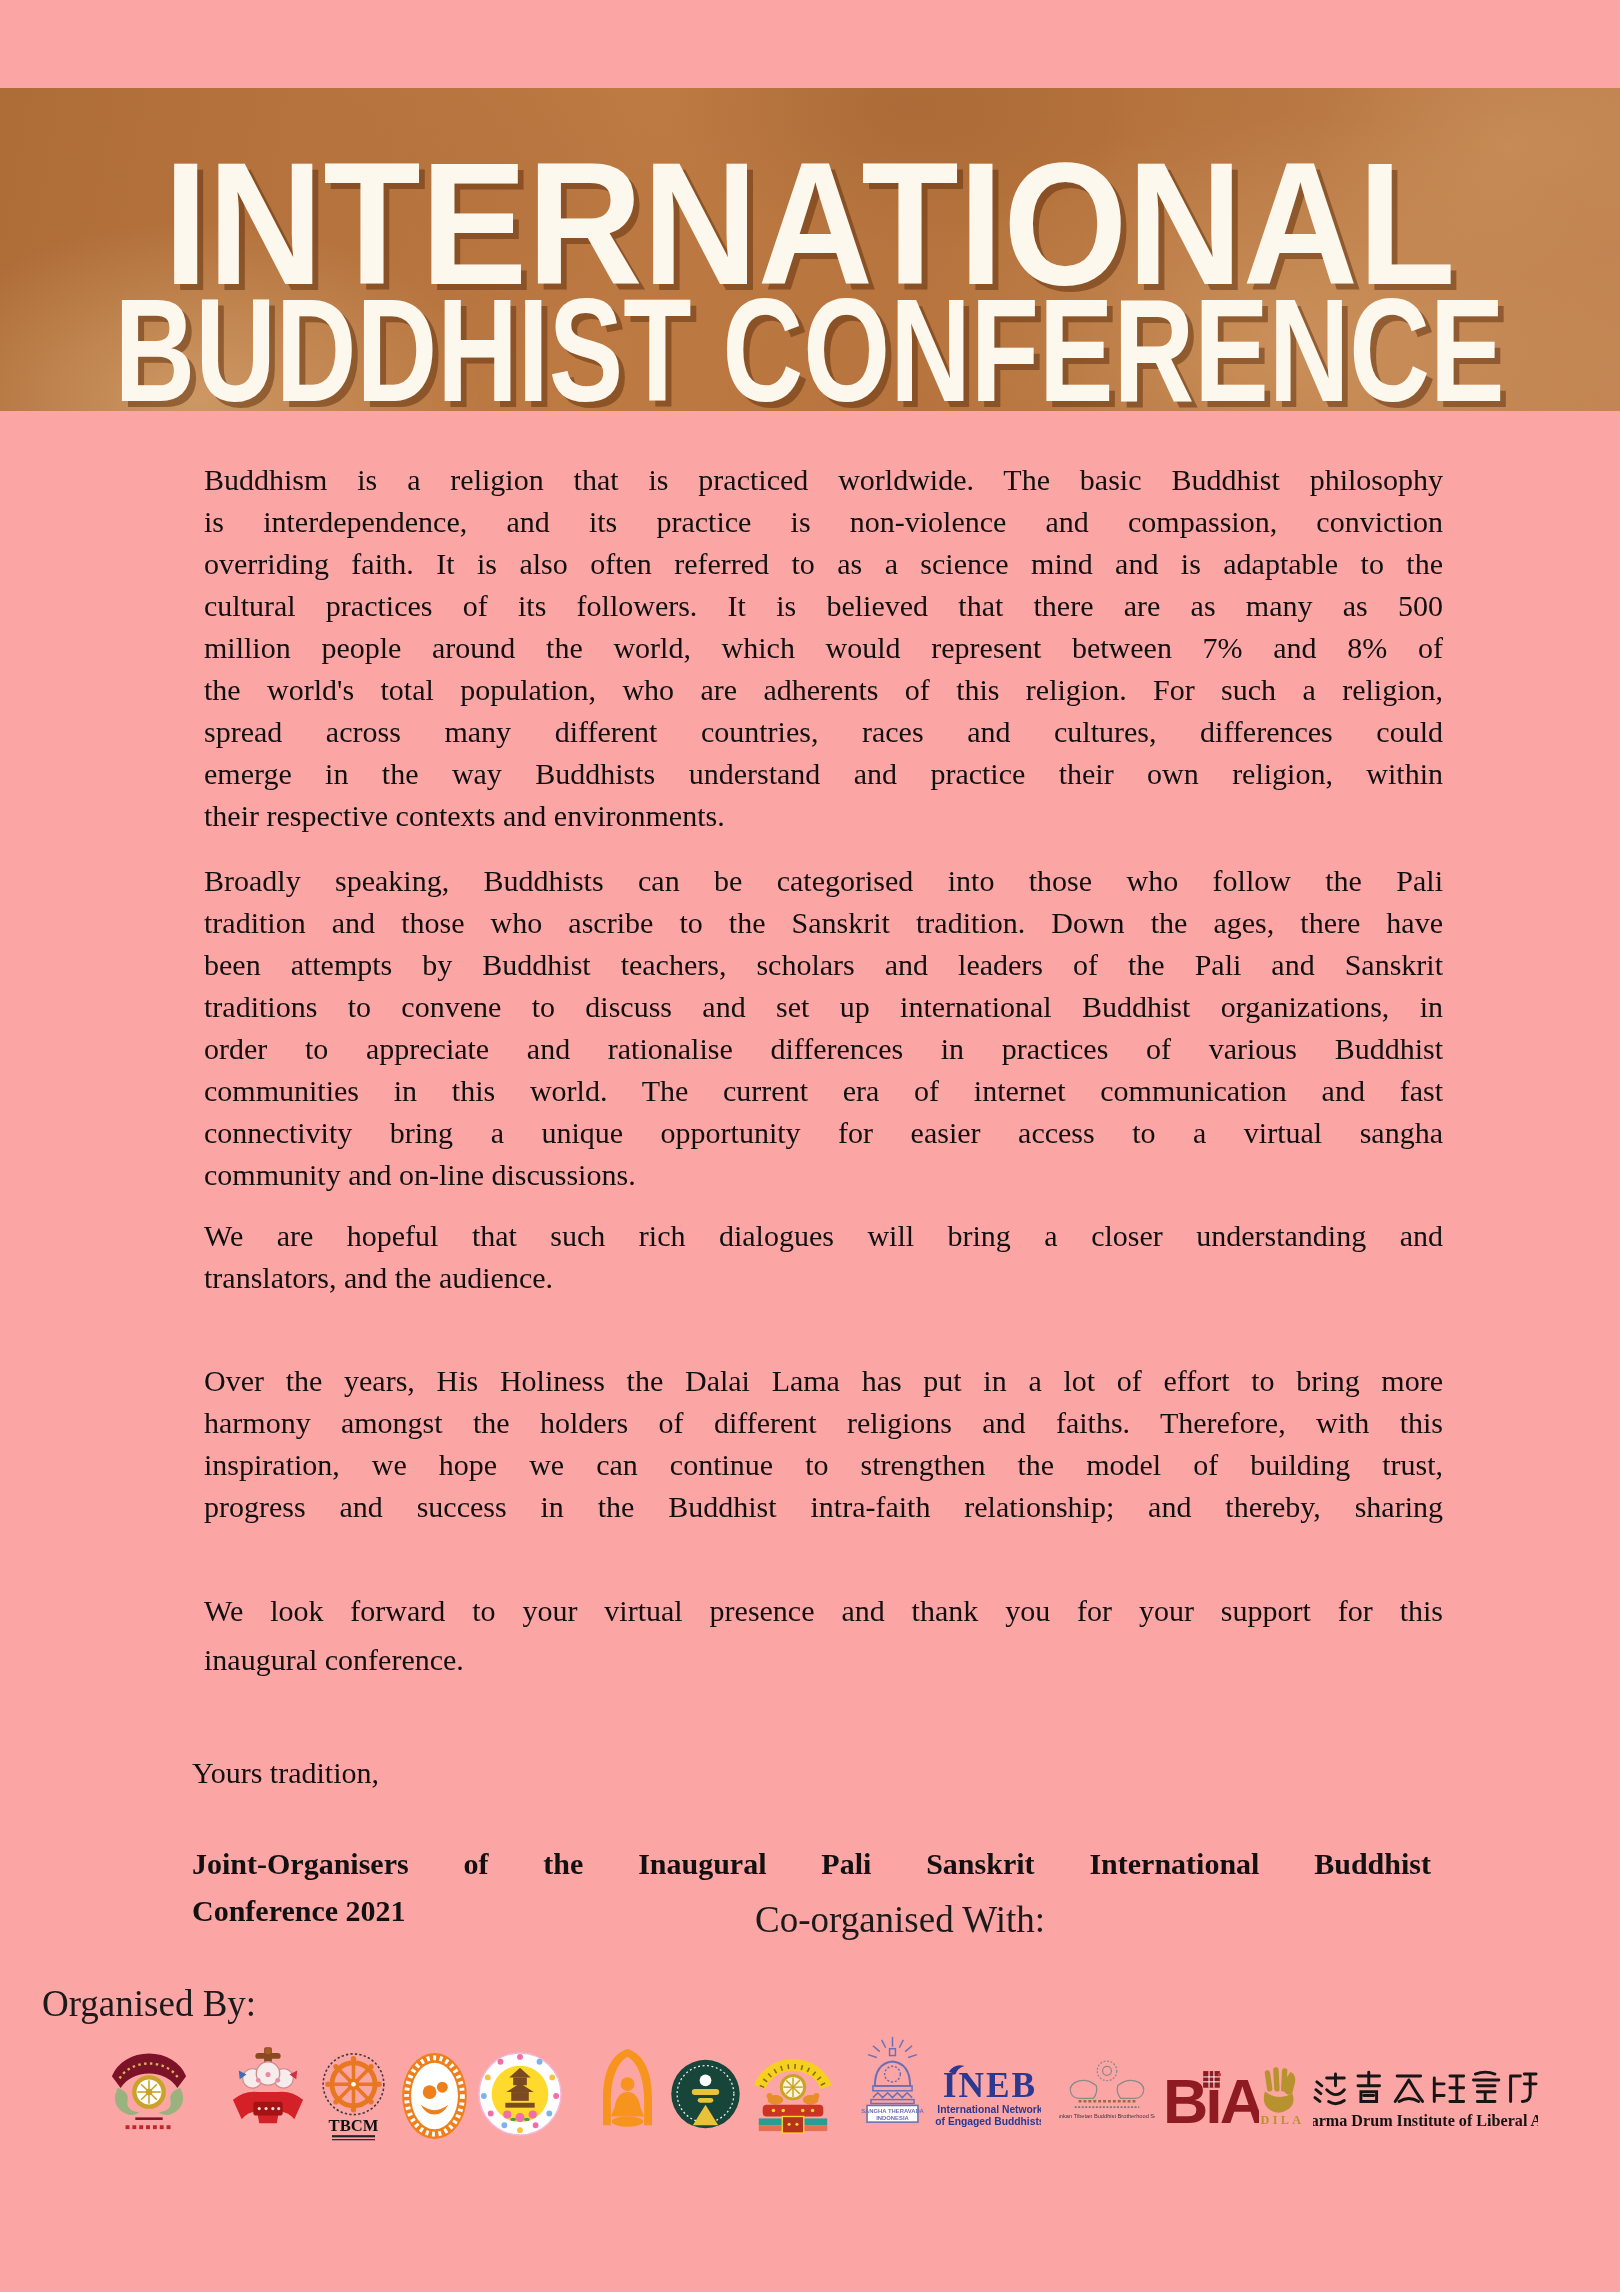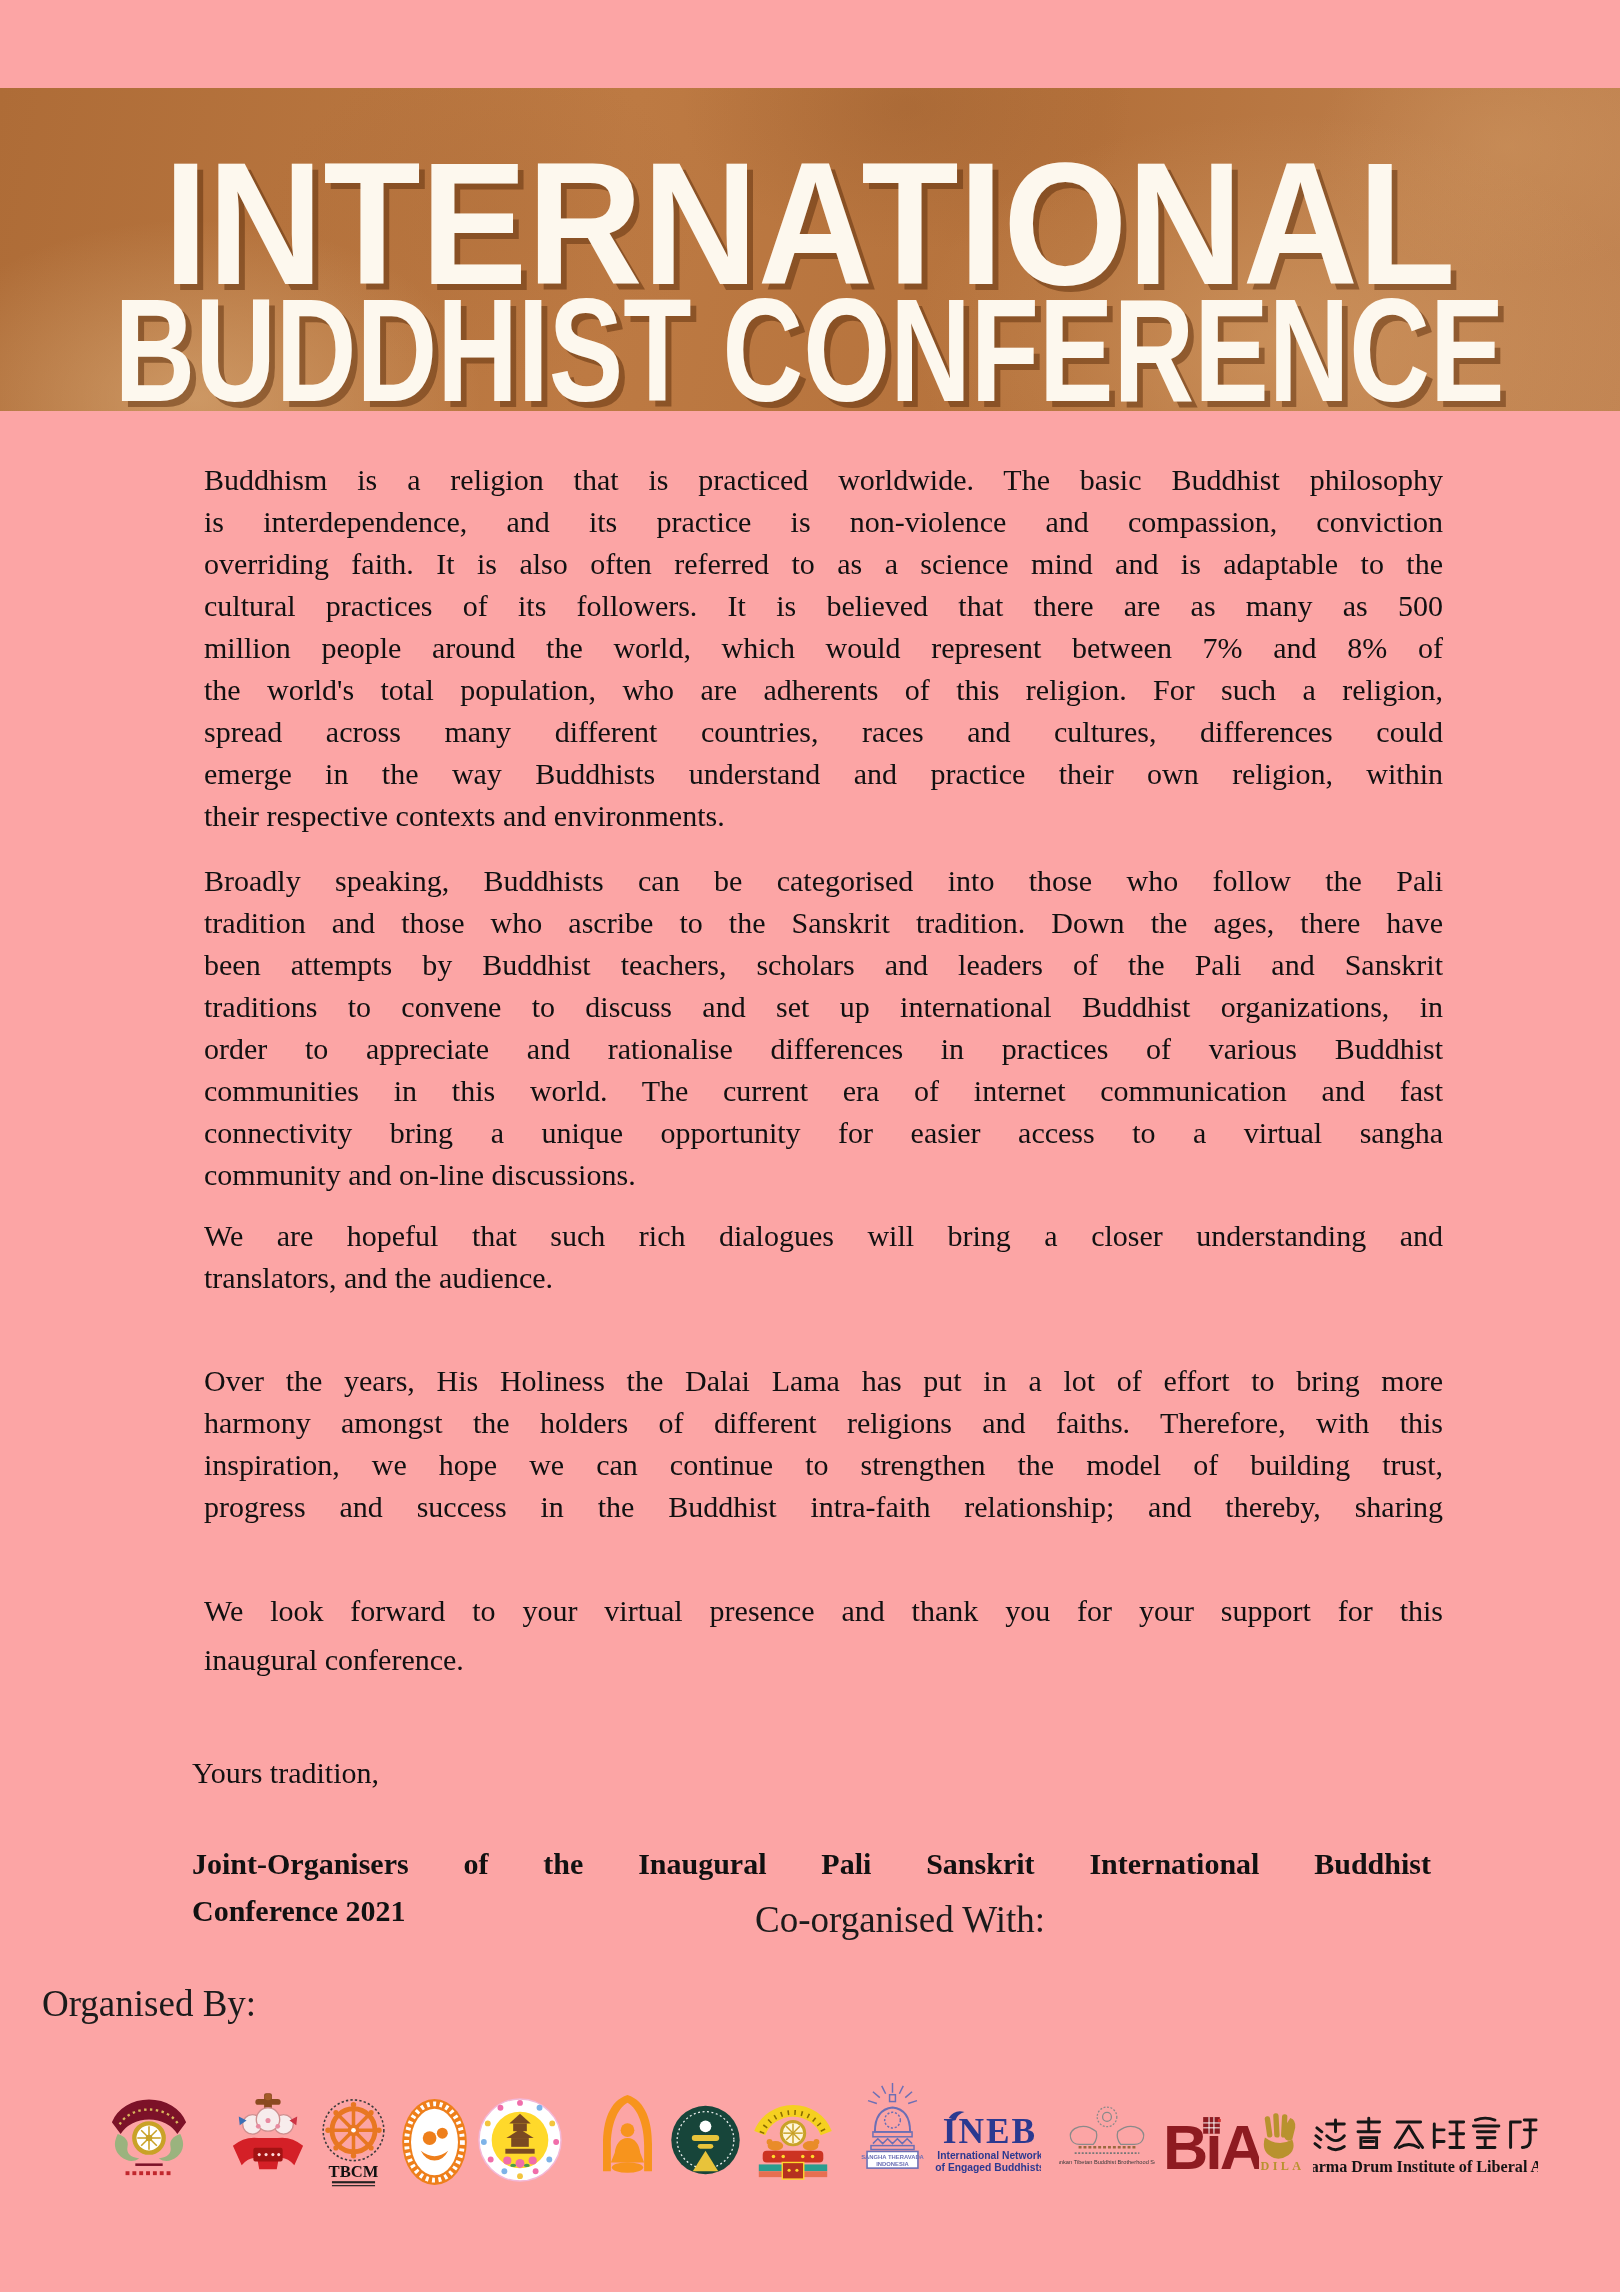--- a/index.html
+++ b/index.html
@@ -27,21 +27,21 @@
   .para .ln{margin:0;text-align:justify;text-align-last:justify;}
   .para .ln.end{text-align-last:left;}
   .p5{line-height:49px;}
   .closing{position:absolute;left:0;font-size:30px;line-height:42px;}
   .signature{position:absolute;left:0;width:1239px;font-size:30px;line-height:47px;font-weight:bold;}
   
   .footer-label{
     position:absolute;font-family:Liberation Serif, serif;
     font-size:37px;line-height:43px;color:#1b1b1b;
   }
-  .logo{position:absolute;margin-top:46px;}
+  .logo{position:absolute;}
   .logo svg{display:block;width:100%;height:100%;}
   .sr{position:absolute;width:1px;height:1px;overflow:hidden;clip-path:inset(50%);white-space:nowrap;}
 </style>
 </head>
 <body>
 
 <div class="page">
 
   <div class="banner">
     <svg width="1620" height="323" viewBox="0 0 1653 330">

